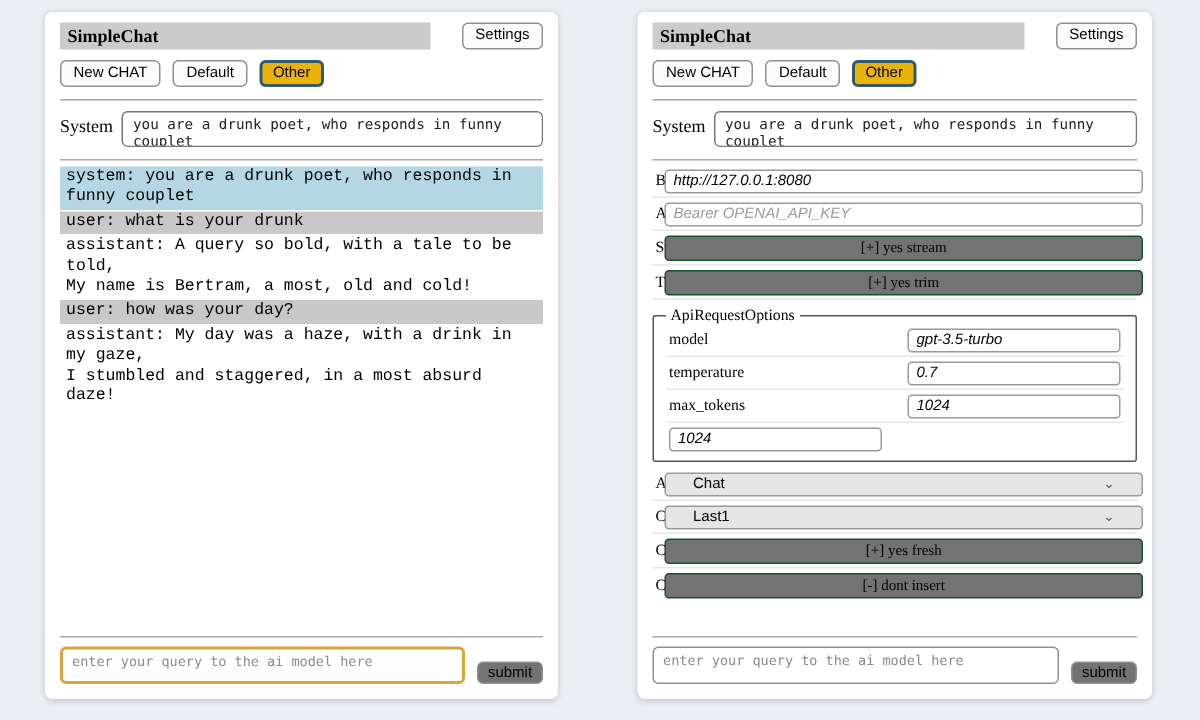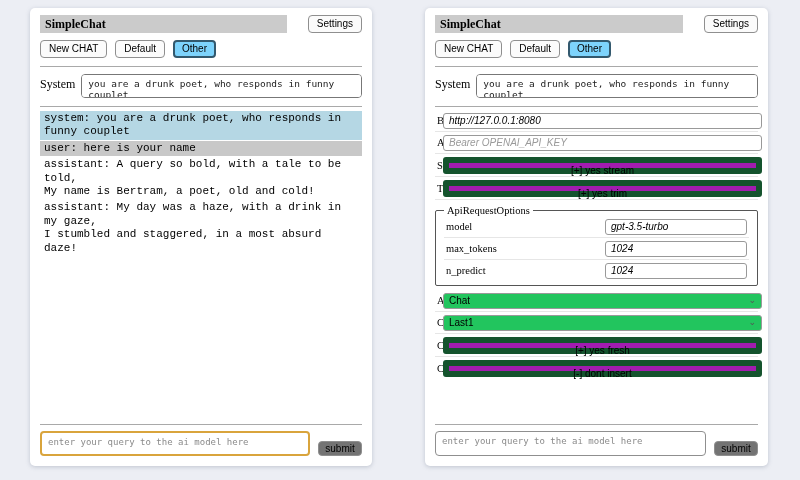--- a/index.html
+++ b/index.html
@@ -9,21 +9,21 @@
     padding:7px 10px 10px 10px;display:flex;flex-direction:column;}
   .card.left{left:30px;width:342px;}
   .card.right{left:425px;width:343px;}
 
   .app-header{display:flex;align-items:stretch;gap:21px;margin-bottom:7px;}
   .title-bar{flex:1;background:#cbcbcb;font-family:"Liberation Serif",serif;font-weight:bold;
     font-size:12px;color:#000;padding:1px 5px;display:flex;align-items:center;}
   .btn{background:#fbfbfb;border:1px solid #8f8f8f;border-radius:4px;font-size:10px;
     color:#000;padding:2px 8px;line-height:1.2;cursor:pointer;font-family:"Liberation Sans",sans-serif;}
   .chat-toolbar{display:flex;gap:8px;margin-bottom:7px;}
-  .btn.active{background:#7dd3fc;border:2px solid #33596e;padding:1px 7px;}
+  .btn.active{background:#eab308;border:2px solid #33596e;padding:1px 7px;}
 
   .divider{border-top:1px solid #a9a9a9;margin:1px 0;}
 
   .system-row{display:flex;gap:6px;margin:6px 0 7px 0;align-items:flex-start;}
   .sys-label{font-family:"Liberation Serif",serif;font-size:12px;color:#000;padding-top:3px;}
   .system-input{flex:1;height:24px;border:1px solid #777;border-radius:4px;resize:none;
     font-family:"DejaVu Sans Mono","Liberation Mono",monospace;font-size:9.5px;color:#222;
     padding:3px 6px;outline:none;box-sizing:border-box;background:#fff;}
 
   .messages{margin-top:3px;}
@@ -37,25 +37,25 @@
   .srow{display:flex;align-items:center;justify-content:space-between;gap:6px;
     padding:2.5px 2px;border-bottom:1px solid #e6e6e6;}
   .srow:last-child{border-bottom:none;}
   .slabel{font-family:"Liberation Serif",serif;font-size:10.5px;color:#000;white-space:nowrap;
     flex:1;min-width:0;}
   .ctrl{width:152px;flex:0 0 auto;}
   fieldset .ctrl{width:142px;}
   .sinput{width:100%;box-sizing:border-box;border:1px solid #999;border-radius:3px;
     font-family:"Liberation Sans",sans-serif;font-size:10px;color:#000;padding:2px 5px;height:16px;font-style:italic;}
   .sinput::placeholder{color:#9a9a9a;}
-  .sbtn{width:100%;box-sizing:border-box;background:#a21caf;border:6px solid #14532d;
+  .sbtn{width:100%;box-sizing:border-box;background:#737373;border:1px solid #14532d;
     border-radius:3px;font-size:10px;color:#000;padding:2px 4px;height:17px;cursor:pointer;
-    font-family:Liberation Sans, sans-serif;}
-  .sselect{width:100%;box-sizing:border-box;background:#22c55e;border:1px solid #999;border-radius:3px;
-    font-size:10px;color:#000;padding:2px 5px;height:16px;display:flex;align-items:center;
+    font-family:Liberation Serif, serif;}
+  .sselect{width:100%;box-sizing:border-box;background:#e5e5e5;border:1px solid #999;border-radius:3px;
+    font-size:10px;color:#000;padding:2px 18px;height:16px;display:flex;align-items:center;
     justify-content:space-between;cursor:pointer;}
   .chev{color:#555;font-size:9px;line-height:1;}
 
   fieldset.aro{border:1px solid #555;border-radius:2px;margin:5px 0 4px 0;padding:0 8px 4px 8px;}
   fieldset.aro legend{font-family:"Liberation Serif",serif;font-size:10.5px;padding:0 3px;}
 
   .grow{flex:1;}
   .query-row{display:flex;gap:8px;padding-top:5px;align-items:flex-end;}
   .query-input{flex:1;height:25px;border:1px solid #8f8f8f;border-radius:4px;resize:none;
     font-family:"DejaVu Sans Mono","Liberation Mono",monospace;font-size:9px;color:#222;
@@ -79,23 +79,24 @@
     <button class="btn active">Other</button>
   </div>
   <div class="divider"></div>
   <div class="system-row">
     <span class="sys-label">System</span>
     <textarea class="system-input" spellcheck="false" style="">you are a drunk poet, who responds in funny couplet</textarea>
   </div>
   <div class="divider"></div>
   <div class="messages">
     <div class="msg system">system: you are a drunk poet, who responds in funny couplet</div>
-    <div class="msg user">user: here is your name</div>
+    <div class="msg user">user: what is your drunk</div>
     <div class="msg assistant">assistant: A query so bold, with a tale to be told,
-My name is Bertram, a poet, old and cold!</div>
+My name is Bertram, a most, old and cold!</div>
+    <div class="msg user">user: how was your day?</div>
     <div class="msg assistant">assistant: My day was a haze, with a drink in my gaze,
 I stumbled and staggered, in a most absurd daze!</div>
   </div>
   <div class="grow"></div>
   <div class="divider"></div>
   <div class="query-row">
     <textarea class="query-input focused" spellcheck="false" placeholder="enter your query to the ai model here" style=""></textarea>
     <button class="submit-btn">submit</button>
   </div>
 </div>
@@ -135,25 +136,28 @@
       <button class="sbtn ctrl">[+] yes trim</button>
     </div>
 
     <fieldset class="aro">
       <legend>ApiRequestOptions</legend>
       <div class="srow">
         <span class="slabel">model</span>
         <input class="sinput ctrl" value="gpt-3.5-turbo" style="">
       </div>
       <div class="srow">
+        <span class="slabel">temperature</span>
+        <input class="sinput ctrl" value="0.7" style="">
+      </div>
+      <div class="srow">
         <span class="slabel">max_tokens</span>
         <input class="sinput ctrl" value="1024" style="">
       </div>
       <div class="srow">
-        <span class="slabel">n_predict</span>
         <input class="sinput ctrl" value="1024" style="">
       </div>
     </fieldset>
 
     <div class="srow">
       <span class="slabel">ApiEndPoint</span>
       <div class="sselect ctrl">
         <span>Chat</span>
         <span class="chev">⌄</span>
       </div>

